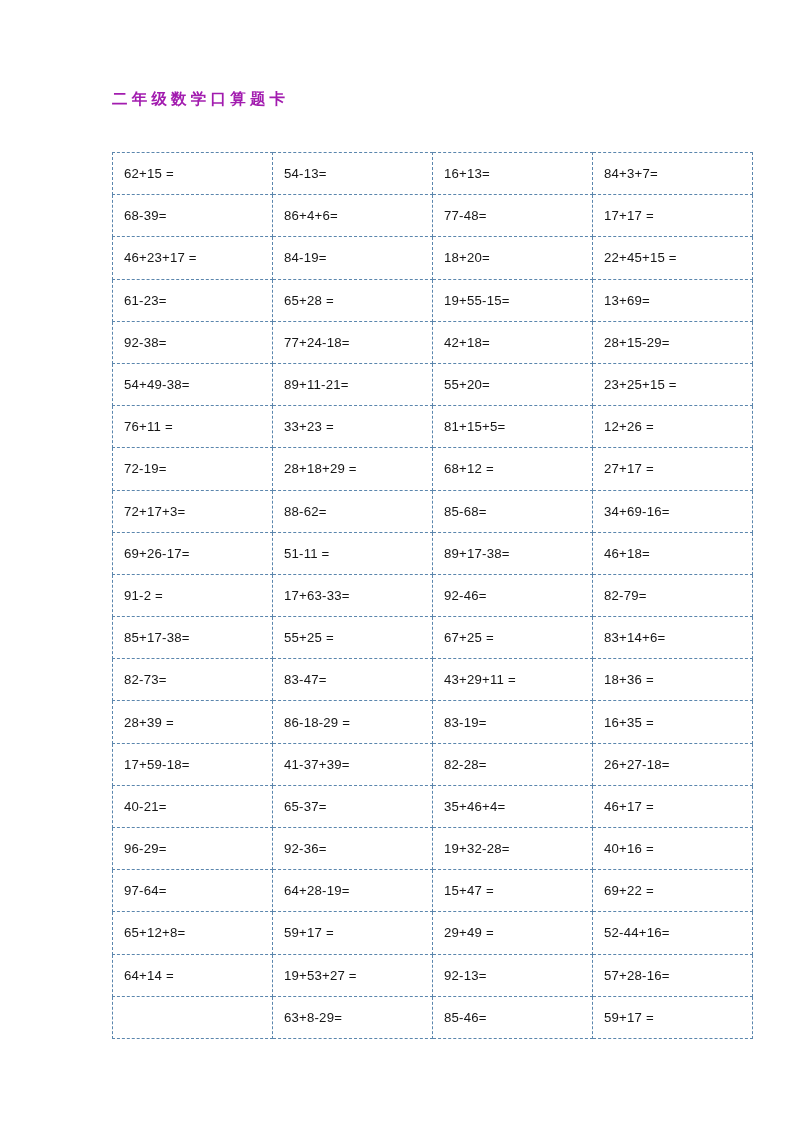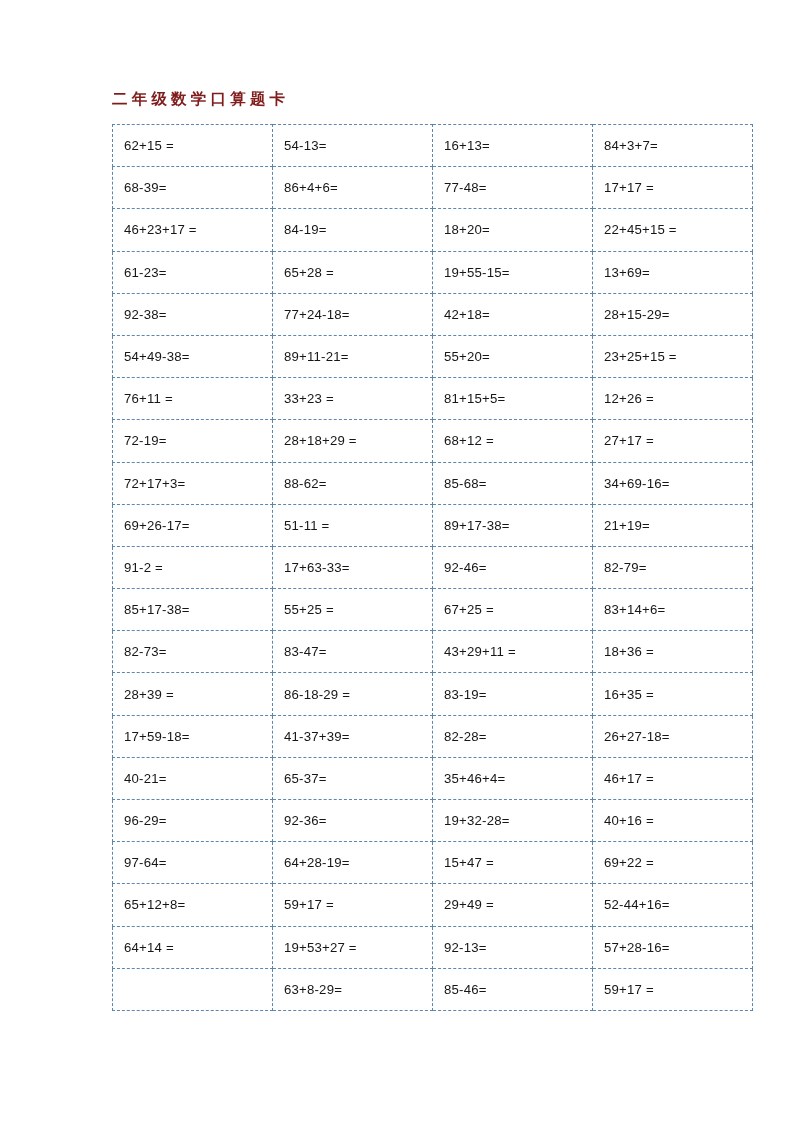--- a/index.html
+++ b/index.html
@@ -25,30 +25,30 @@
     height: 1122px;
     box-sizing: border-box;
   }
 
   .worksheet-title {
     position: absolute;
     left: 112px;
     top: 88px;
     font-size: 15.5px;
     font-weight: bold;
-    color: #7f1d1d;
+    color: #a21caf;
     letter-spacing: 4.2px;
     line-height: 22px;
     white-space: nowrap;
   }
 
   .problem-table {
     position: absolute;
     left: 112px;
-    top: 124px;
+    top: 152px;
     width: 640px;
     border-collapse: collapse;
     table-layout: fixed;
   }
 
   .problem-table col.c0 { width: 160px; }
   .problem-table col.c1 { width: 160px; }
   .problem-table col.c2 { width: 160px; }
   .problem-table col.c3 { width: 160px; }
 
@@ -135,21 +135,21 @@
         <tr>
           <td>72+17+3=</td>
           <td>88-62=</td>
           <td>85-68=</td>
           <td>34+69-16=</td>
         </tr>
         <tr>
           <td>69+26-17=</td>
           <td>51-11 =</td>
           <td>89+17-38=</td>
-          <td>21+19=</td>
+          <td>46+18=</td>
         </tr>
         <tr>
           <td>91-2 =</td>
           <td>17+63-33=</td>
           <td>92-46=</td>
           <td>82-79=</td>
         </tr>
         <tr>
           <td>85+17-38=</td>
           <td>55+25 =</td>

